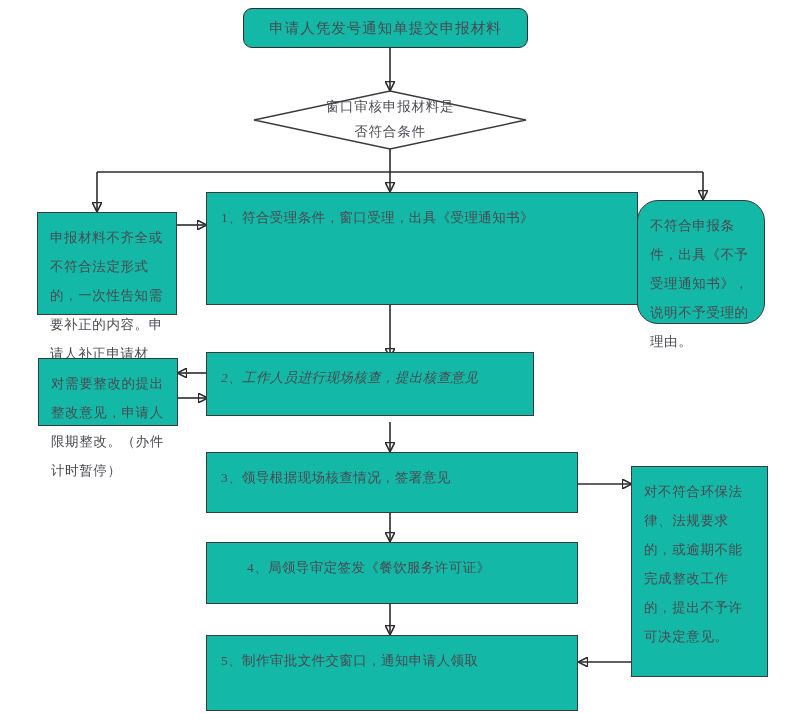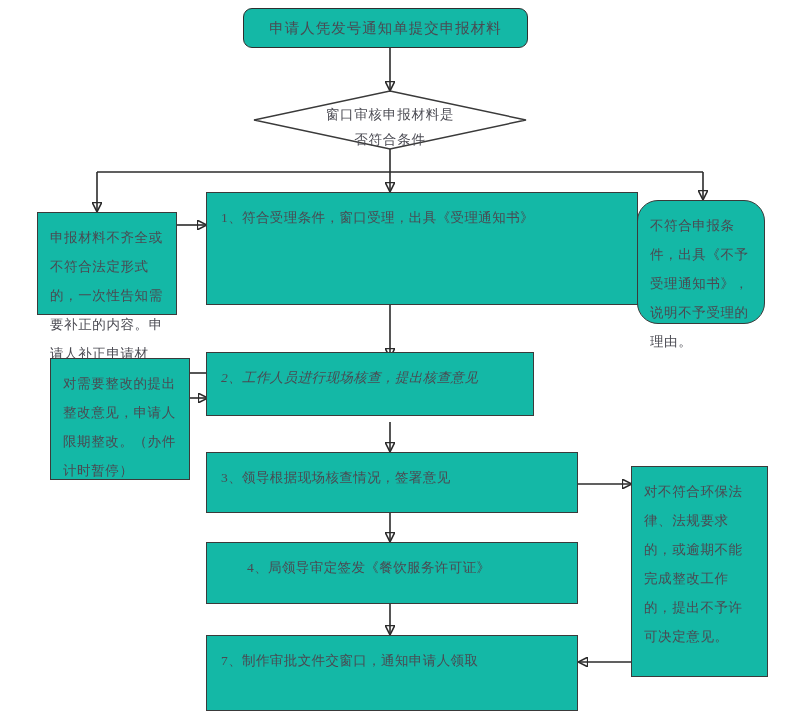--- a/index.html
+++ b/index.html
@@ -54,21 +54,21 @@
   .diamond-wrap {
     position: absolute;
   }
   .diamond-wrap svg {
     display: block;
     overflow: visible;
   }
   .diamond-label {
     position: absolute;
     left: 0;
-    top: 8px;
+    top: 0;
     width: 100%;
     height: 100%;
     display: flex;
     flex-direction: column;
     align-items: center;
     justify-content: center;
     color: #4a4a52;
     font-size: 13.5px;
     line-height: 1.85;
     letter-spacing: 0.8px;
@@ -152,37 +152,37 @@
   </div>
 
   <div class="node sidebox" style="left:637px; top:200px; width:128px; height:124px;border-radius:21px;">
     <span class="txt">不符合申报条件，出具《不予受理通知书》，说明不予受理的理由。</span>
   </div>
 
   <div class="node process" style="left:206px; top:192px; width:432px; height:113px;">
     <span class="txt">1、符合受理条件，窗口受理，出具《受理通知书》</span>
   </div>
 
-  <div class="node sidebox" style="left:50px; top:358px; width:140px; height:122px;">
+  <div class="node sidebox" style="left:38px; top:358px; width:140px; height:68px;">
     <span class="txt">对需要整改的提出整改意见，申请人限期整改。（办件计时暂停）</span>
   </div>
 
   <div class="node process" style="left:206px; top:352px; width:328px; height:64px;font-style:italic;">
     <span class="txt">2、工作人员进行现场核查，提出核查意见</span>
   </div>
 
   <div class="node process" style="left:206px; top:452px; width:372px; height:61px;">
     <span class="txt">3、领导根据现场核查情况，签署意见</span>
   </div>
 
   <div class="node process" style="left:206px; top:542px; width:372px; height:62px;padding-left:26px;">
     <span class="txt">4、局领导审定签发《餐饮服务许可证》</span>
   </div>
 
   <div class="node process" style="left:206px; top:635px; width:372px; height:76px;">
-    <span class="txt">7、制作审批文件交窗口，通知申请人领取</span>
+    <span class="txt">5、制作审批文件交窗口，通知申请人领取</span>
   </div>
 
   <div class="node sidebox" style="left:631px; top:466px; width:137px; height:211px;">
     <span class="txt">对不符合环保法律、法规要求的，或逾期不能完成整改工作的，提出不予许可决定意见。</span>
   </div>
 
 </div>
 
 </body></html>

